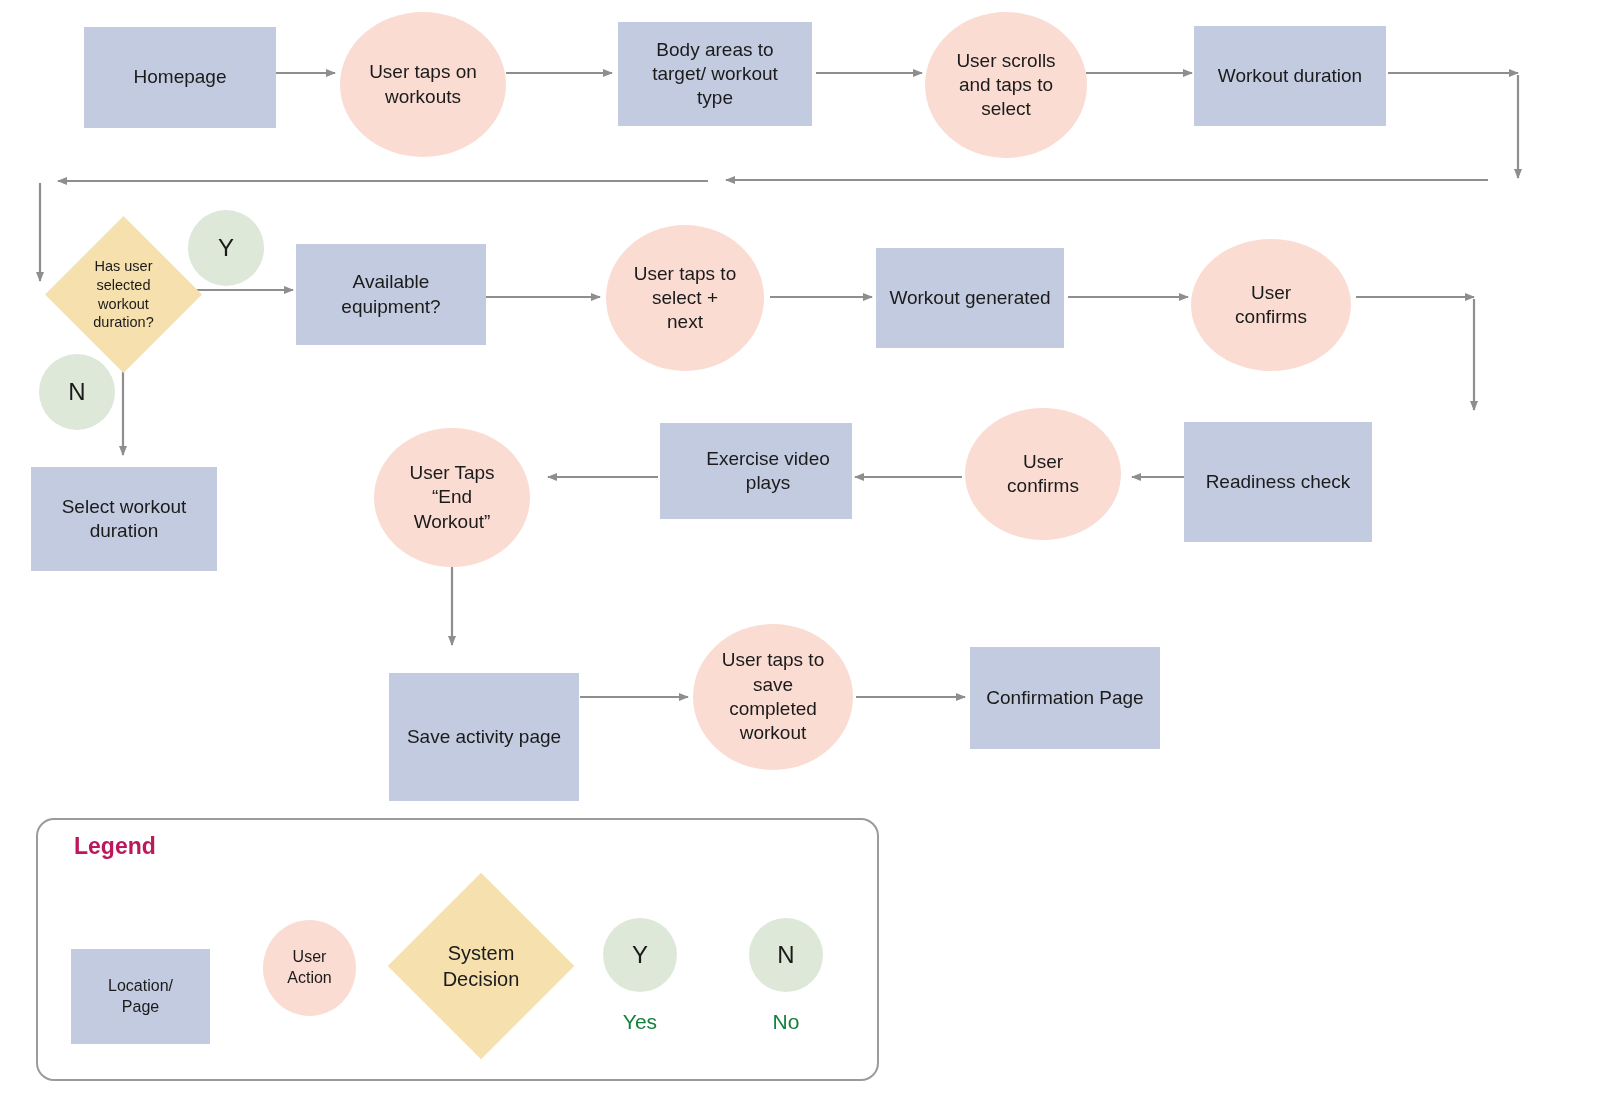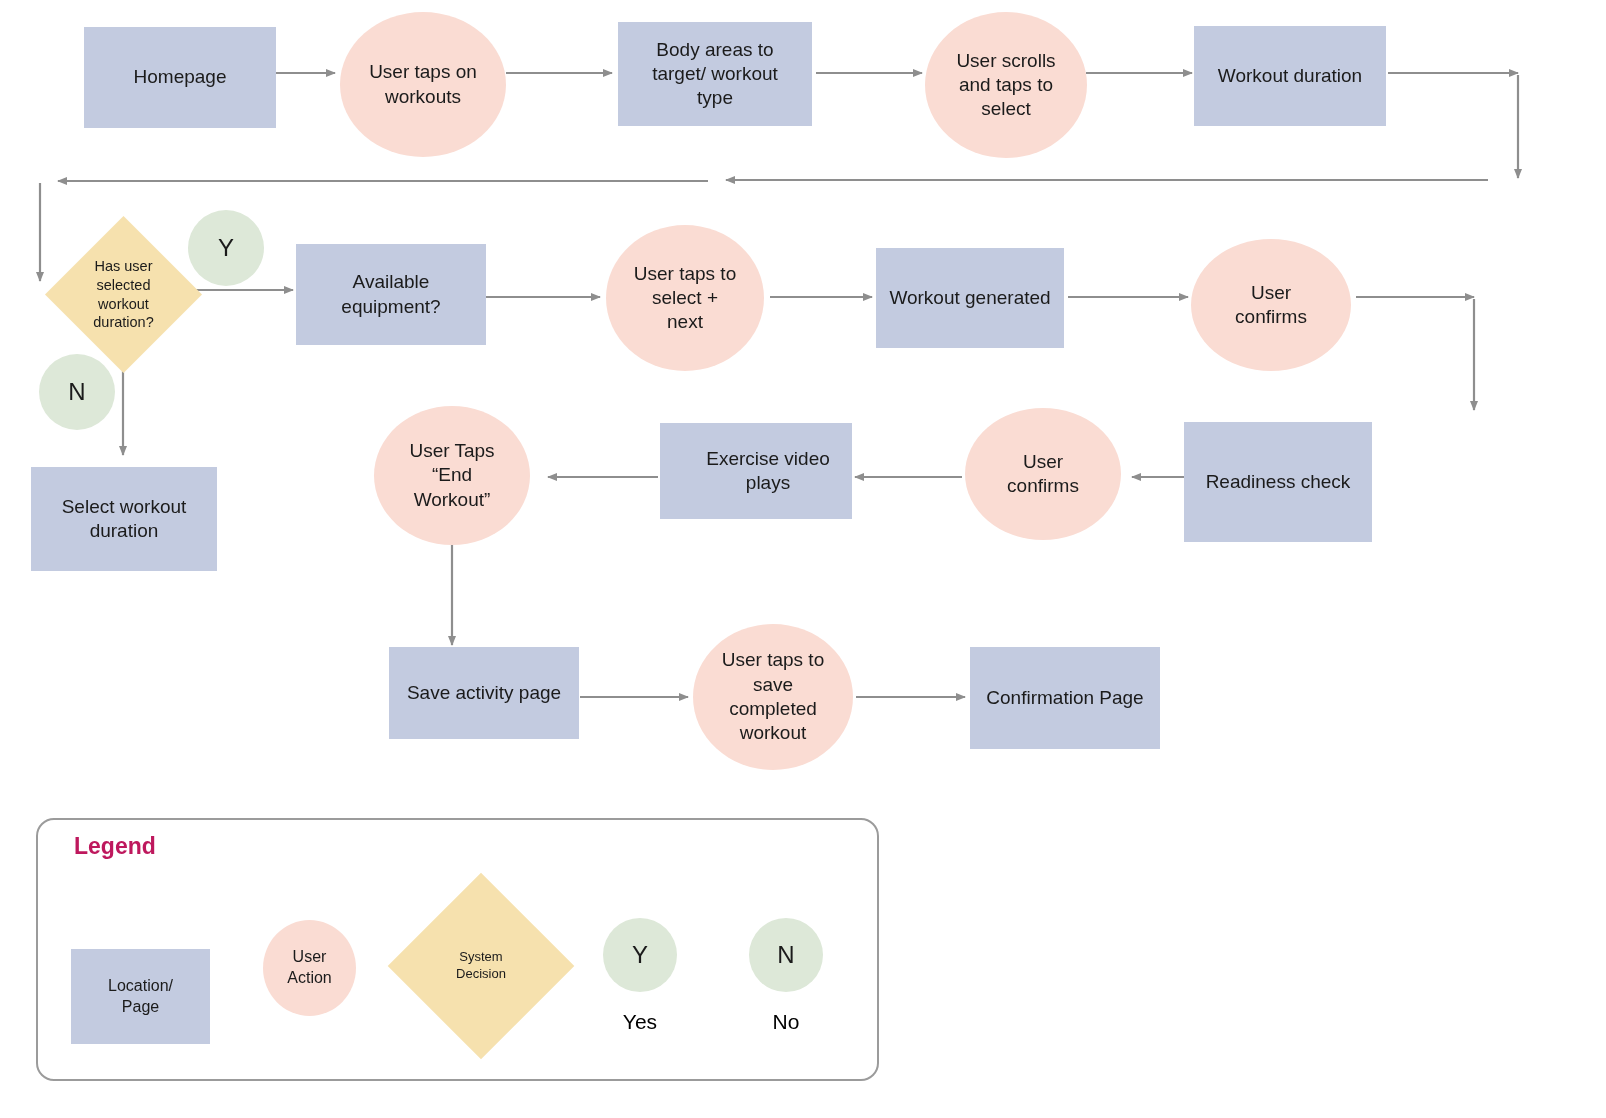--- a/index.html
+++ b/index.html
@@ -104,21 +104,21 @@
     text-align: center;
     font-size: 16px;
     line-height: 1.3;
     white-space: pre-line;
     color: #1b1b1b;
     z-index: 3;
   }
   .legend-caption {
     position: absolute;
     font-size: 21px;
-    color: #000000;
+    color: #15803d;
     text-align: center;
     z-index: 3;
   }
 </style>
 </head>
 <body>
 
 <div id="canvas">
 
   <svg id="arrows" viewBox="0 0 1606 1118">
@@ -231,27 +231,27 @@
   <div class="node ellipse" style="left:965px; top:408px; width:156px; height:132px;">
     <span>User
 confirms</span>
   </div>
 
   <div class="node rect" style="left:660px; top:423px; width:192px; height:96px;padding-left:24px;">
     <span>Exercise video
 plays</span>
   </div>
 
-  <div class="node ellipse" style="left:374px; top:406px; width:156px; height:139px;">
+  <div class="node ellipse" style="left:374px; top:428px; width:156px; height:139px;">
     <span>User Taps
 “End
 Workout”</span>
   </div>
 
-  <div class="node rect" style="left:389px; top:647px; width:190px; height:92px;">
+  <div class="node rect" style="left:389px; top:673px; width:190px; height:128px;">
     <span>Save activity page</span>
   </div>
 
   <div class="node ellipse" style="left:693px; top:624px; width:160px; height:146px;">
     <span>User taps to
 save
 completed
 workout</span>
   </div>
 
@@ -265,21 +265,21 @@
   <div class="legend-item rect" style="left:71px; top:919px; width:139px; height:95px;margin-top:30px;">
     <span>Location/
 Page</span>
   </div>
 
   <div class="legend-item ellipse" style="left:263px; top:920px; width:93px; height:96px; font-size:16px;">
     <span>User
 Action</span>
   </div>
 
-  <div class="legend-item diamond" style="left:415px; top:900px; width:132px; height:132px; font-size:13px;">
+  <div class="legend-item diamond" style="left:415px; top:900px; width:132px; height:132px; font-size:20px;">
     <span class="diamond-shape"></span>
     <span class="dlabel">System
 Decision</span>
   </div>
 
   <div class="legend-item yn" style="left:603px; top:918px; width:74px; height:74px; font-size:24px;">
     <span>Y</span>
   </div>
   <div class="legend-caption" style="left:603px; top:1010px; width:74px;">Yes</div>
 

